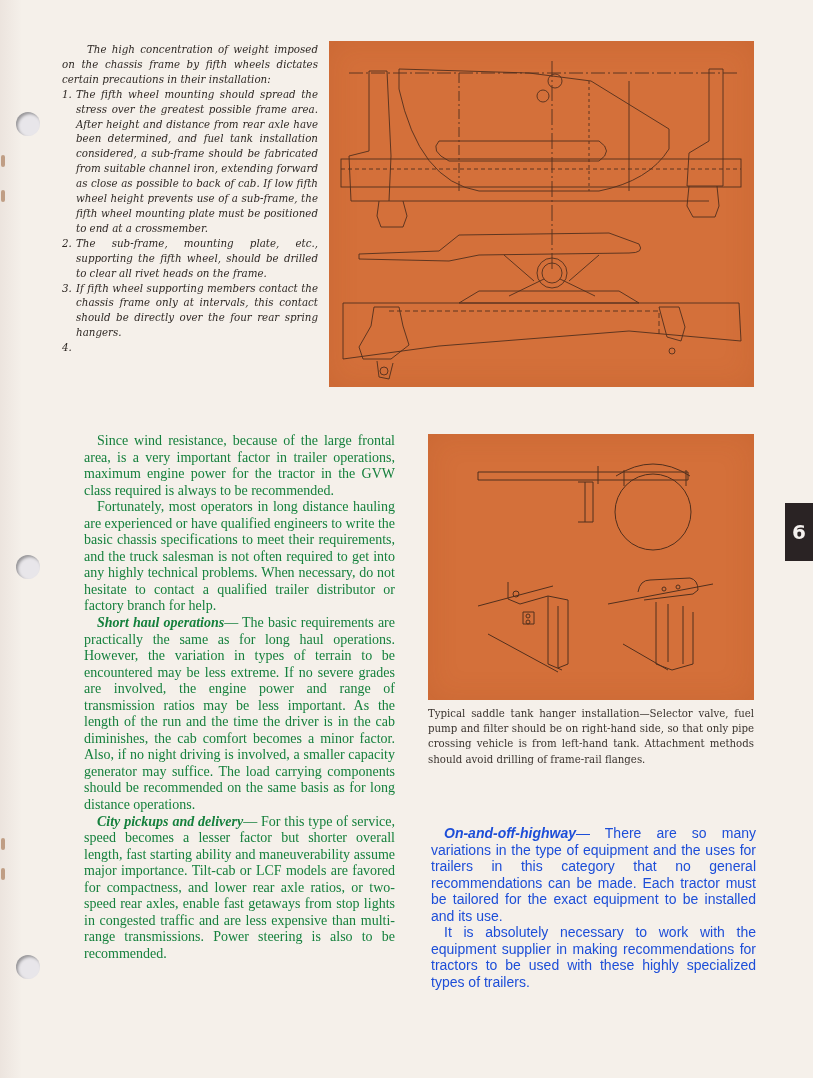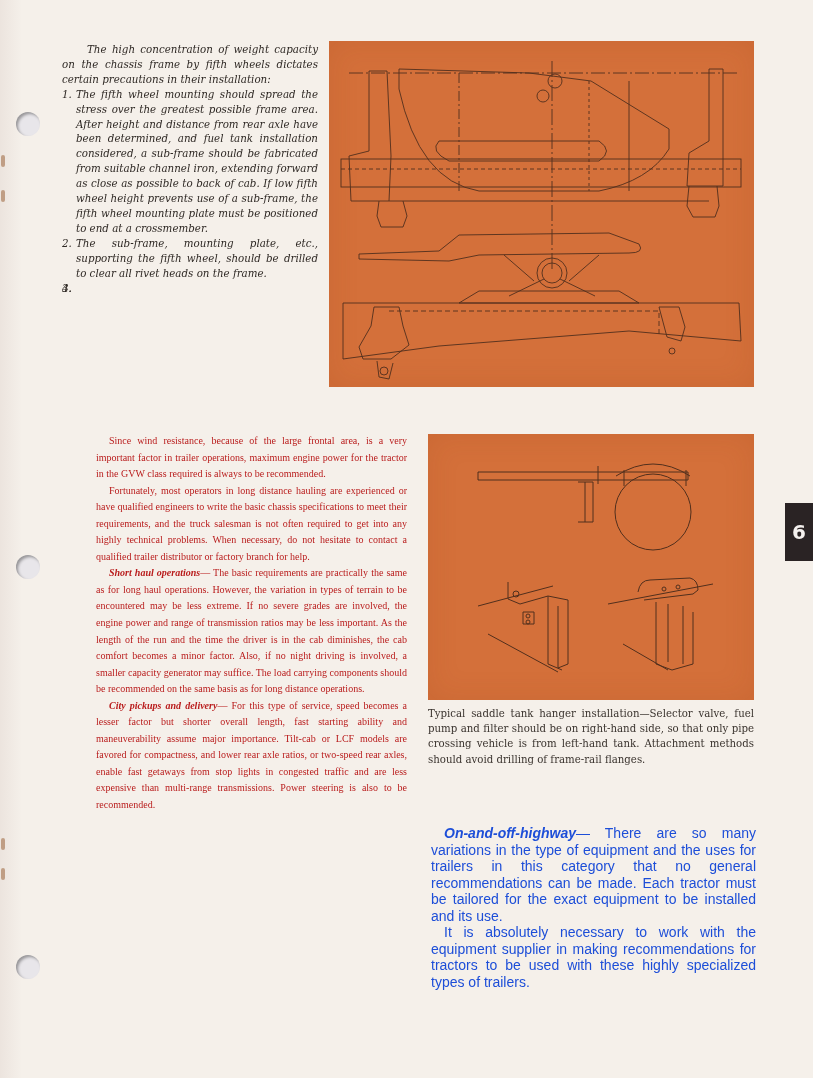--- a/index.html
+++ b/index.html
@@ -40,23 +40,23 @@
   .fig-top { left: 329px; top: 41px; width: 425px; height: 346px; }
   .fig-tank { left: 428px; top: 434px; width: 326px; height: 266px; }
 
   .caption {
     position: absolute; left: 428px; top: 706px; width: 326px;
     font-size: 10.2px; line-height: 15.2px;
     text-align: justify; color: #3a332e;
   }
 
   .col-left {
-    position: absolute; left: 96px; top: 433px; width: 311px;
-    font-family: "Liberation Serif", serif; font-size: 10px; line-height: 16.55px;
-    text-align: justify; color: #b91c1c;
+    position: absolute; left: 84px; top: 433px; width: 311px;
+    font-family: "Liberation Serif", serif; font-size: 14px; line-height: 16.55px;
+    text-align: justify; color: #15803d;
   }
   .col-right {
     position: absolute; left: 431px; top: 825px; width: 325px;
     font-family: Liberation Sans, sans-serif; font-size: 14px; line-height: 16.55px;
     text-align: justify; color: #1d4ed8;
   }
   .col-left p, .col-right p { margin: 0; text-indent: 13px; }
   .runin { font-weight: bold; font-style: italic; margin-top: 12px; }
 
   .section-tab {
@@ -72,25 +72,25 @@
 <div class="page-edge"></div>
 <div class="punch-hole" style="top:112px"></div>
 <div class="punch-hole" style="top:555px"></div>
 <div class="punch-hole" style="top:955px"></div>
 <div class="edge-mark" style="top:155px"></div>
 <div class="edge-mark" style="top:190px"></div>
 <div class="edge-mark" style="top:838px"></div>
 <div class="edge-mark" style="top:868px"></div>
 
 <div class="col-intro">
-  <p>The high concentration of weight capacity on the chassis frame by fifth wheels dictates certain precautions in their installation:</p>
+  <p>The high concentration of weight imposed on the chassis frame by fifth wheels dictates certain precautions in their installation:</p>
   <ol>
     <li><span class="num">1.</span><span>The fifth wheel mounting should spread the stress over the greatest possible frame area. After height and distance from rear axle have been determined, and fuel tank installation considered, a sub-frame should be fabricated from suitable channel iron, extending forward as close as possible to back of cab. If low fifth wheel height prevents use of a sub-frame, the fifth wheel mounting plate must be positioned to end at a crossmember.</span></li>
     <li><span class="num">2.</span><span>The sub-frame, mounting plate, etc., supporting the fifth wheel, should be drilled to clear all rivet heads on the frame.</span></li>
-    <li><span class="num">3.</span></li>
+    <li><span class="num">3.</span><span>If fifth wheel supporting members contact the chassis frame only at intervals, this contact should be directly over the four rear spring hangers.</span></li>
     <li><span class="num">4.</span></li>
   </ol>
 </div>
 
 <div class="figure fig-top">
   <svg width="425" height="346" viewBox="0 0 425 346">
     <g fill="none" stroke="#3a2418" stroke-width="0.9" opacity="0.85">
 
       <line x1="20" y1="32" x2="410" y2="32" stroke-dasharray="14 3 2 3"></line>
 

